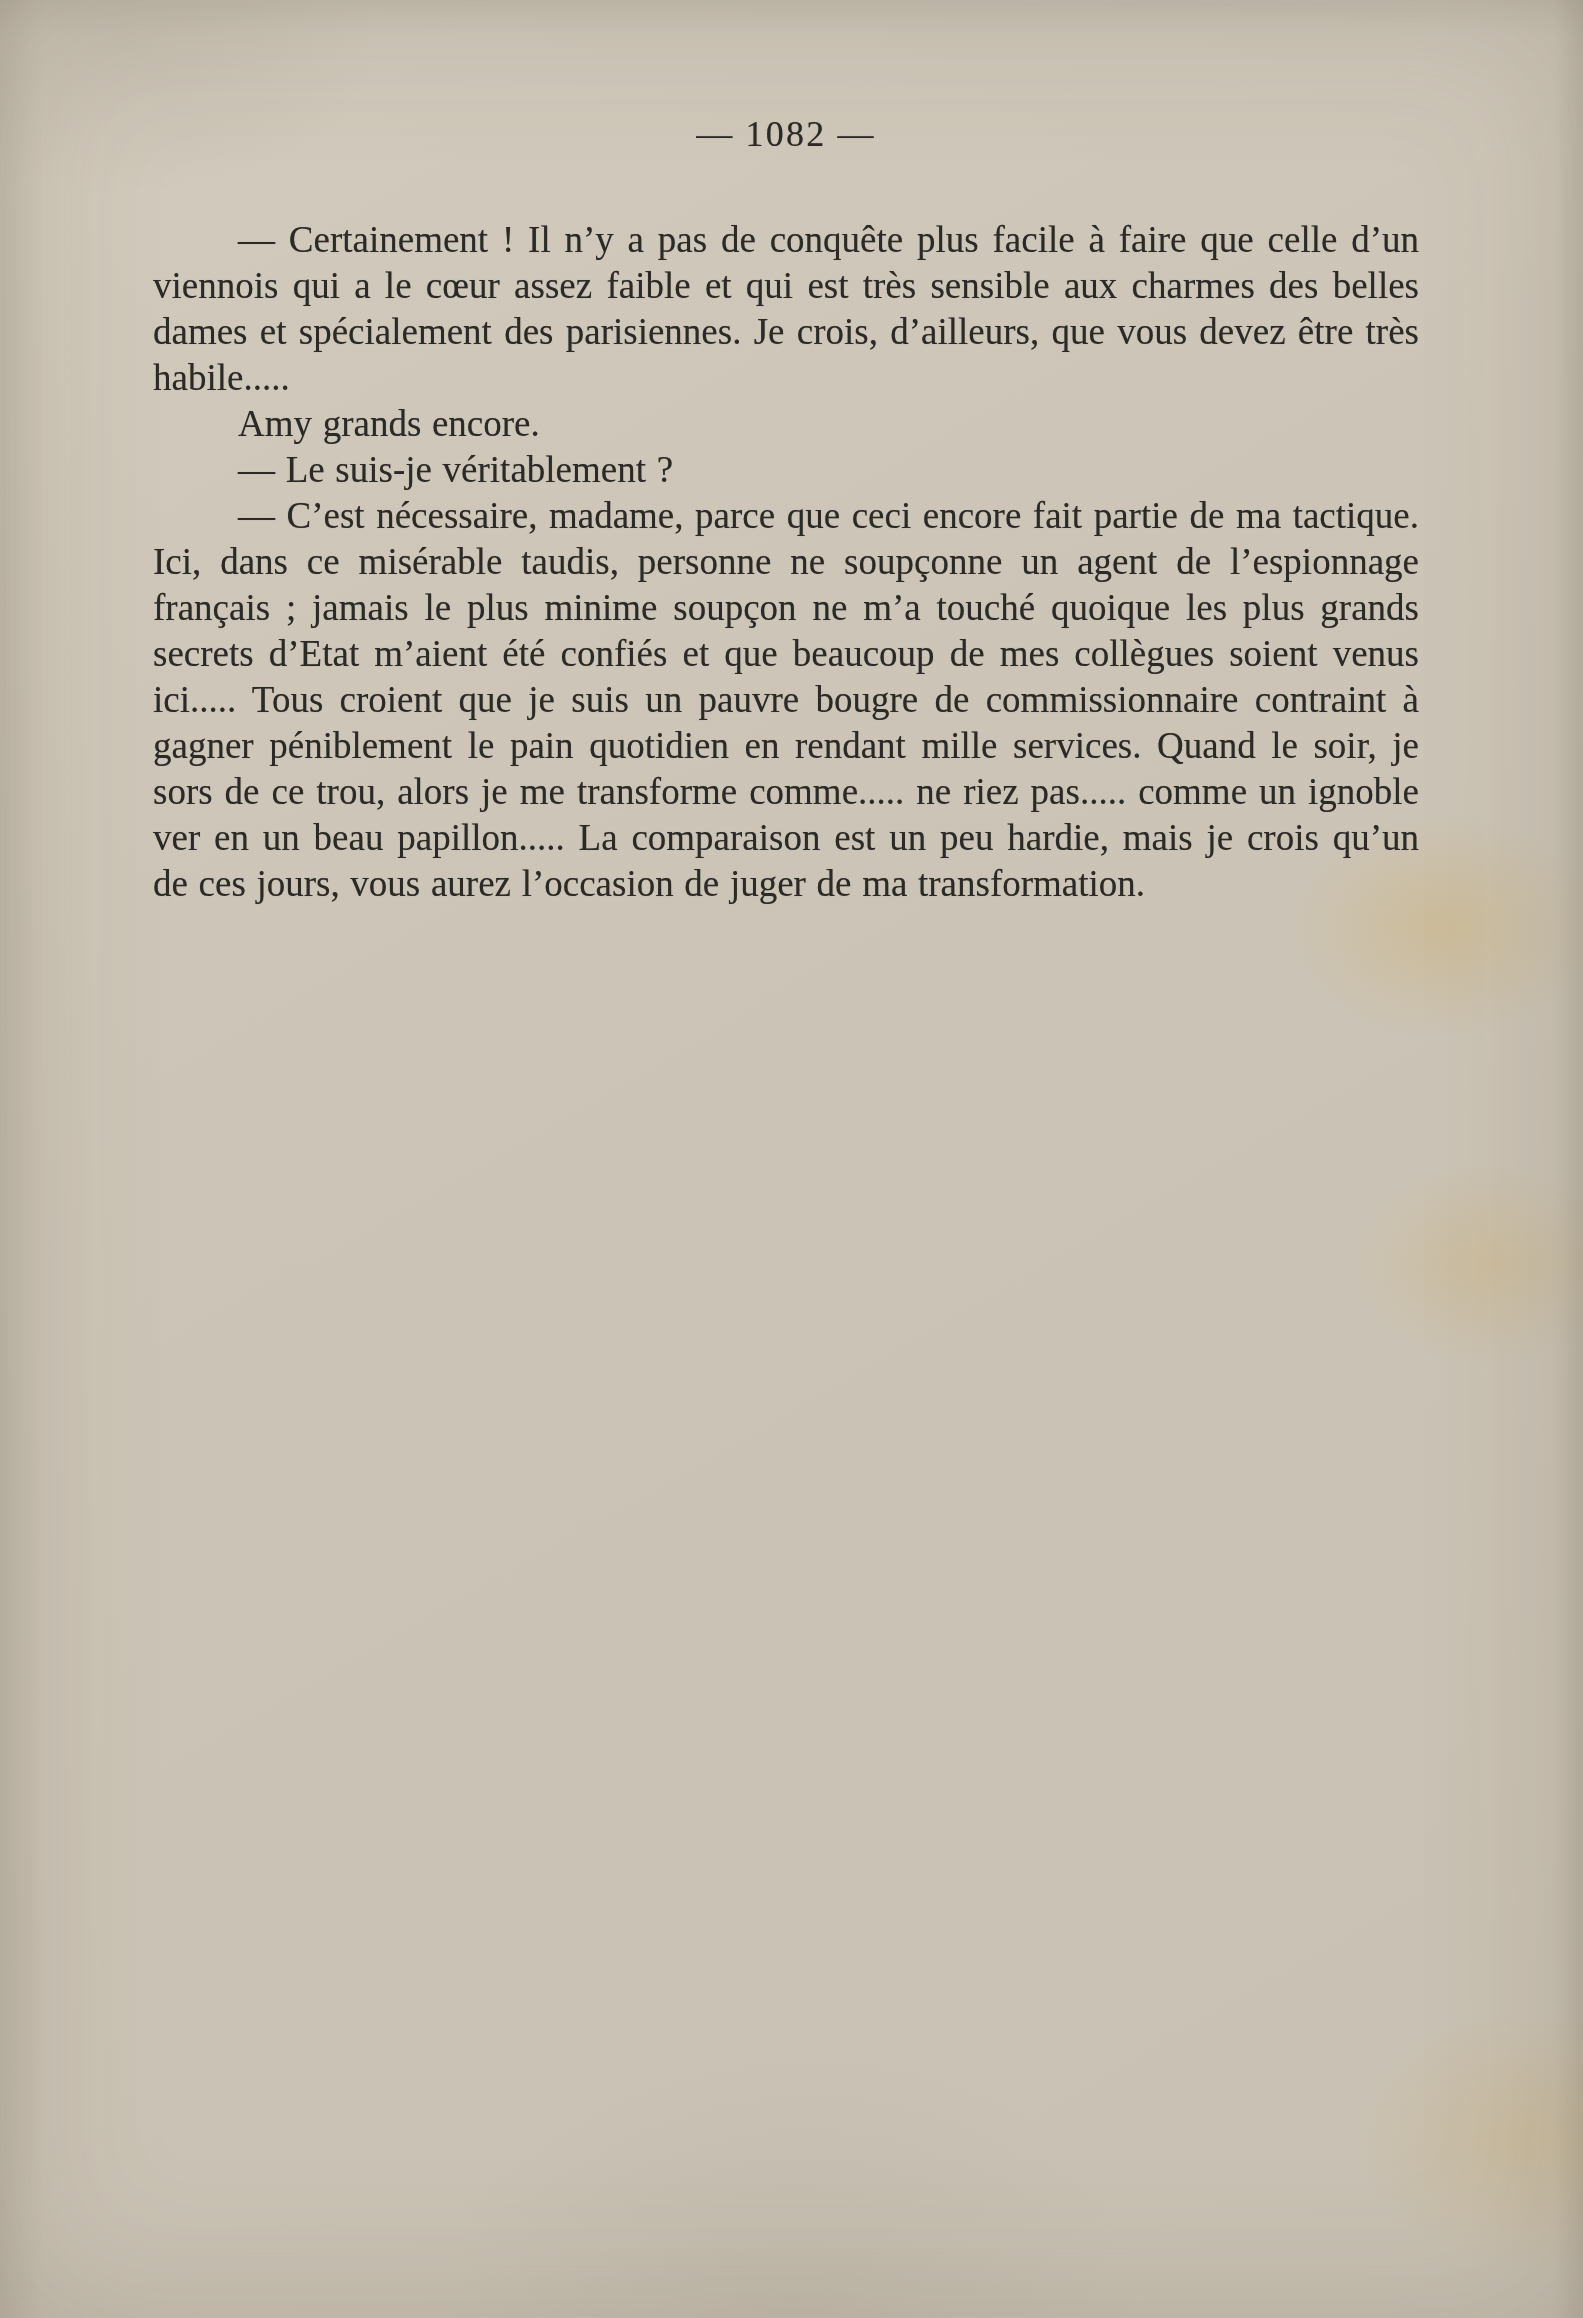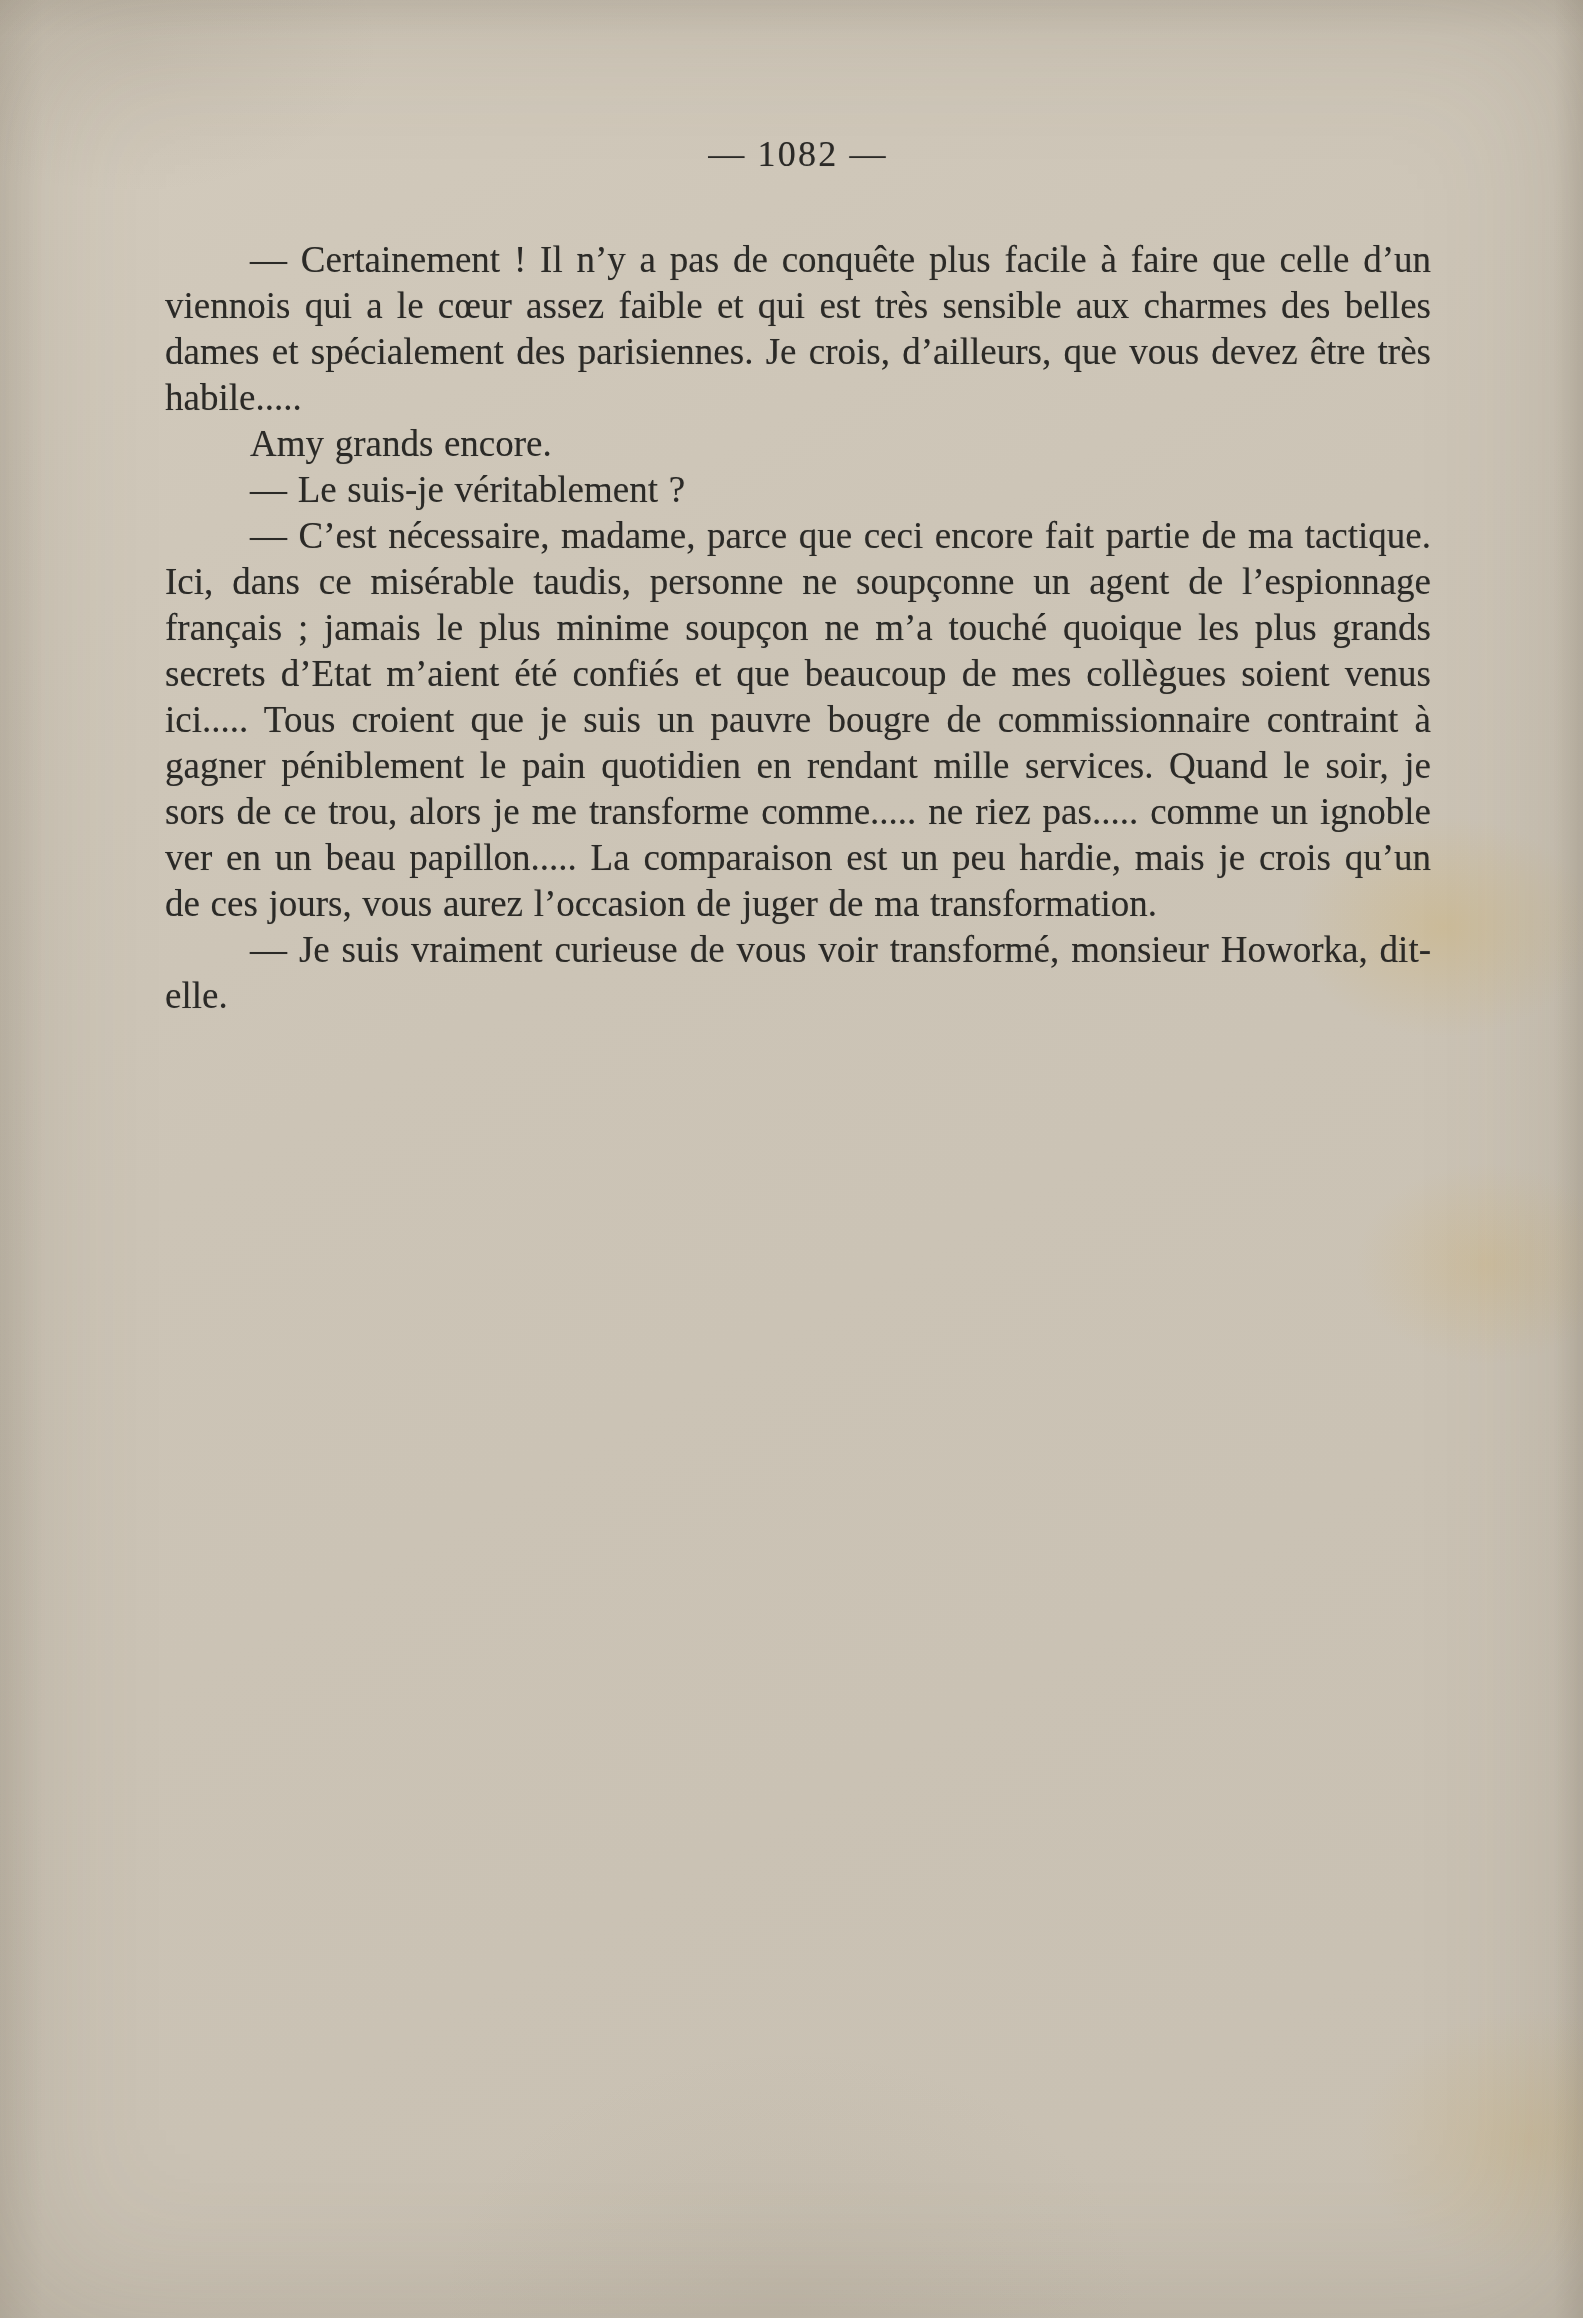--- a/index.html
+++ b/index.html
@@ -26,24 +26,23 @@
       radial-gradient(ellipse 359px 215px at 129px 43px, rgba(120,110,95,0.10), rgba(120,110,95,0) 70%),
       radial-gradient(ellipse 503px 359px at 790px 2299px, rgba(125,115,95,0.08), rgba(125,115,95,0) 70%),
       linear-gradient(90deg, rgba(110,100,85,0.12) 0px, rgba(110,100,85,0) 43px),
       linear-gradient(270deg, rgba(110,100,85,0.16) 0px, rgba(110,100,85,0) 29px),
       linear-gradient(180deg, rgba(115,105,90,0.10) 0px, rgba(115,105,90,0) 36px),
       linear-gradient(150deg, #d2cabc 0%, #ccc4b6 40%, #c8c0b2 100%);
     box-shadow: inset 0 0 158px rgba(95, 86, 68, 0.22);
   }
   .page-content {
     position: absolute;
-    left: 165px;
+    left: 153px;
     top: 113px;
     width: 1266px;
-    margin-top: 20px;
   }
   .page-number {
     text-align: center;
     font-size: 36px;
     letter-spacing: 2.2px;
     margin-bottom: 62px;
     color: #2b2a27;
     text-shadow: 0 0 0.7px rgba(43,42,39,0.45);
   }
   p.para {
@@ -60,15 +59,14 @@
 <body>
 
 <div class="paper"></div>
 
 <div class="page-content">
   <div class="page-number">— 1082 —</div>
   <p class="para">— Certainement ! Il n’y a pas de conquête plus facile à faire que celle d’un viennois qui a le cœur assez faible et qui est très sensible aux charmes des belles dames et spécialement des parisiennes. Je crois, d’ailleurs, que vous devez être très habile.....</p>
   <p class="para">Amy grands encore.</p>
   <p class="para">— Le suis-je véritablement ?</p>
   <p class="para">— C’est nécessaire, madame, parce que ceci encore fait partie de ma tactique. Ici, dans ce misérable taudis, personne ne soupçonne un agent de l’espionnage français ; jamais le plus minime soupçon ne m’a touché quoique les plus grands secrets d’Etat m’aient été confiés et que beaucoup de mes collègues soient venus ici..... Tous croient que je suis un pauvre bougre de commissionnaire contraint à gagner péniblement le pain quotidien en rendant mille services. Quand le soir, je sors de ce trou, alors je me transforme comme..... ne riez pas..... comme un ignoble ver en un beau papillon..... La comparaison est un peu hardie, mais je crois qu’un de ces jours, vous aurez l’occasion de juger de ma transformation.</p>
-  <p class="para">— Je suis vraiment curieuse de vous voir transformé, monsieur Howorka, dit-elle.</p>
 </div>
 
 
 </body></html>

